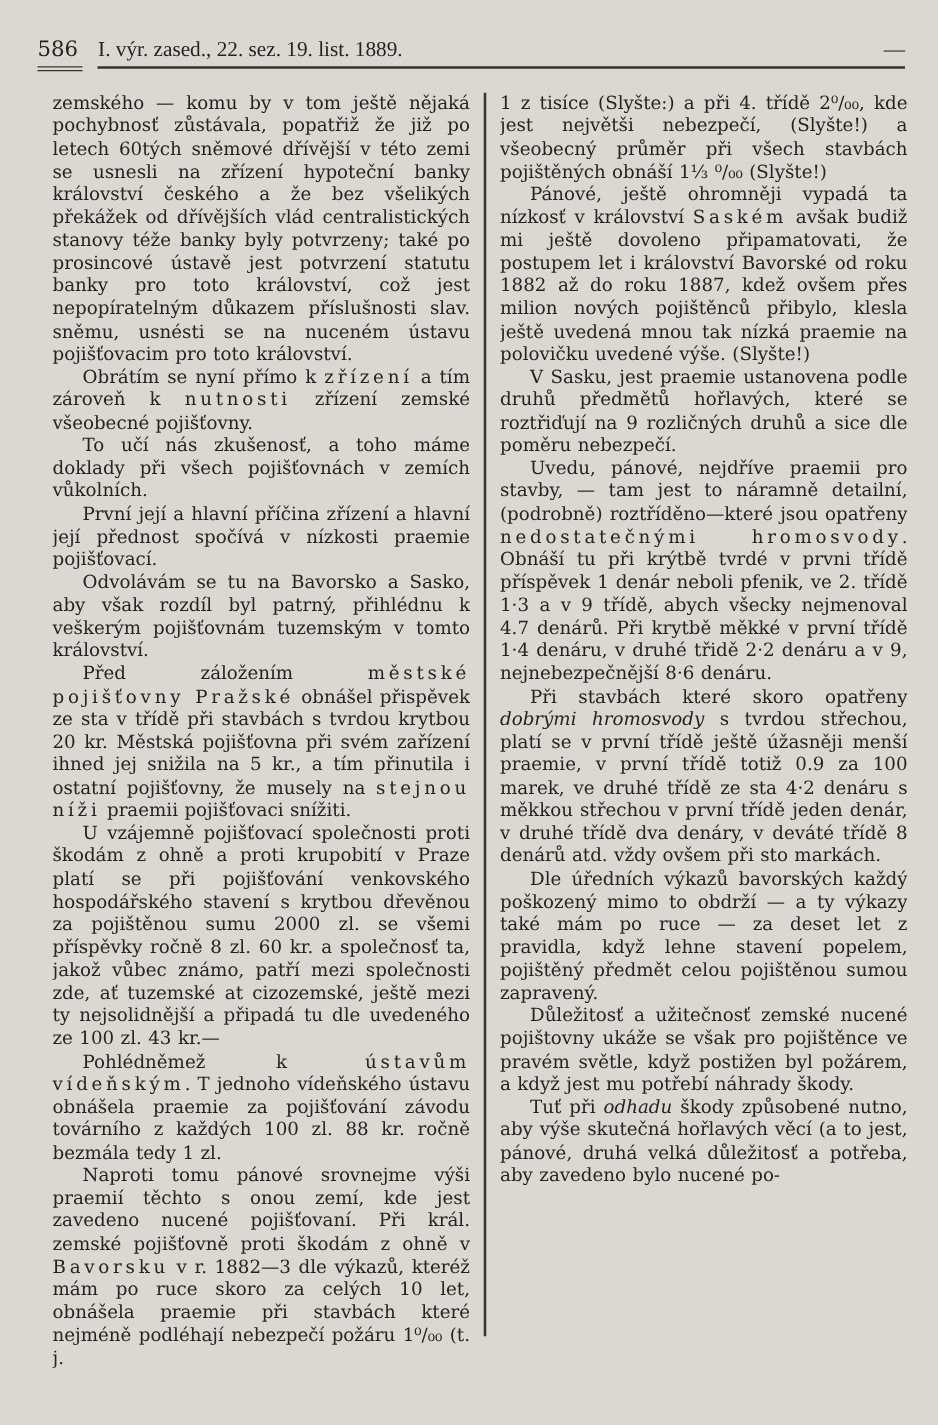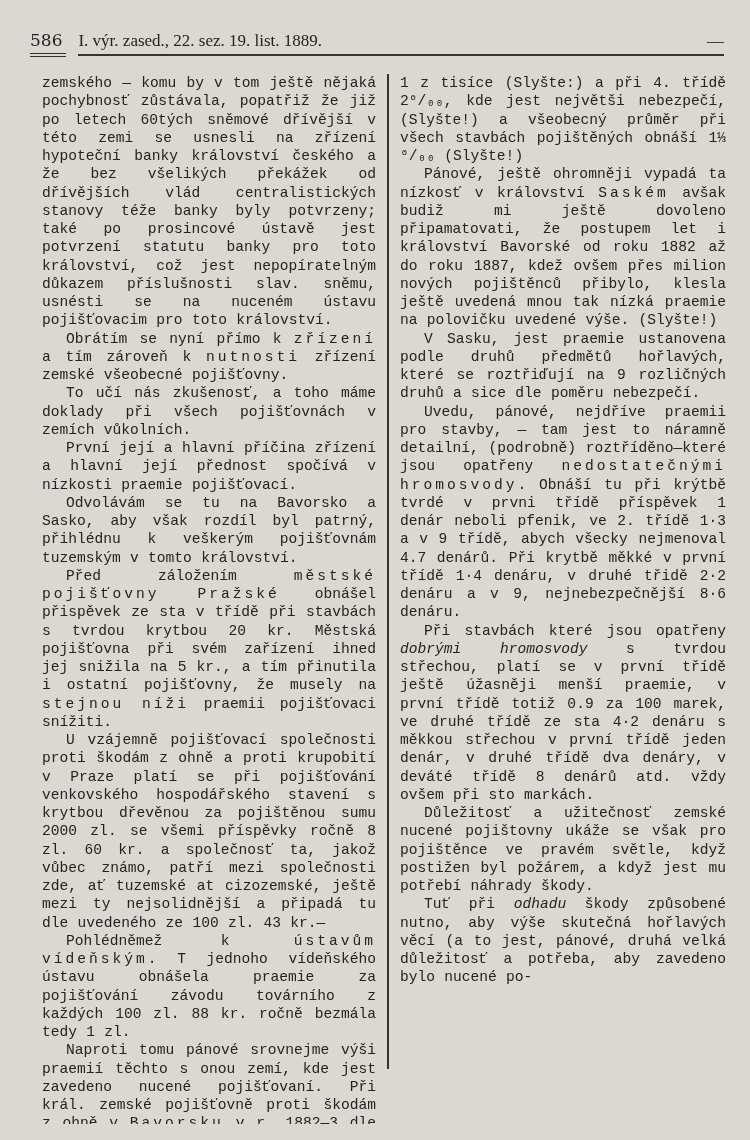--- a/index.html
+++ b/index.html
@@ -51,21 +51,20 @@
     margin:0 11px;
     flex:0 0 auto;
   }
   .para{
     margin:0;
     text-align:justify;
     font-size:14.6px;
     line-height:18.25px;
     text-indent:24px;
     word-spacing:0.5px;
-    font-family:Liberation Mono, monospace;
   }
   .para.no-indent{text-indent:0;}
   .sperr{letter-spacing:3px;}
   .it{font-style:italic;}
 </style>
 </head>
 <body>
 
 <div class="page">
 
@@ -88,19 +87,20 @@
         <p class="para"><span>U vzájemně pojišťovací společnosti proti škodám z ohně a proti krupobití v Praze platí se při pojišťování venkovského hospodářského stavení s krytbou dřevěnou za pojištěnou sumu 2000 zl. se všemi příspěvky ročně 8 zl. 60 kr. a společnosť ta, jakož vůbec známo, patří mezi společnosti zde, ať tuzemské at cizozemské, ještě mezi ty nejsolidnější a připadá tu dle uvedeného ze 100 zl. 43 kr.—</span></p>
         <p class="para"><span>Pohlédněmež </span><span class="sperr">k ústavům vídeňským</span><span>. T jednoho vídeňského ústavu obnášela praemie za pojišťování závodu továrního z každých 100 zl. 88 kr. ročně bezmála tedy 1 zl.</span></p>
         <p class="para"><span>Naproti tomu pánové srovnejme výši praemií těchto s onou zemí, kde jest zavedeno nucené pojišťovaní. Při král. zemské pojišťovně proti škodám z ohně v </span><span class="sperr">Bavorsku</span><span> v r. 1882—3 dle výkazů, kteréž mám po ruce skoro za celých 10 let, obnášela praemie při stavbách které nejméně podléhají nebezpečí požáru 1⁰/₀₀ (t. j.</span></p>
       </div>
     <div class="divider"></div>
     <div class="col col-right" id="right-col">
         <p class="para no-indent"><span>1 z tisíce (Slyšte:) a při 4. třídě 2⁰/₀₀, kde jest největši nebezpečí, (Slyšte!) a všeobecný průměr při všech stavbách pojištěných obnáší 1⅓ ⁰/₀₀ (Slyšte!)</span></p>
         <p class="para"><span>Pánové, ještě ohromněji vypadá ta nízkosť v království </span><span class="sperr">Saském</span><span> avšak budiž mi ještě dovoleno připamatovati, že postupem let i království Bavorské od roku 1882 až do roku 1887, kdež ovšem přes milion nových pojištěnců přibylo, klesla ještě uvedená mnou tak nízká praemie na polovičku uvedené výše. (Slyšte!)</span></p>
         <p class="para"><span>V Sasku, jest praemie ustanovena podle druhů předmětů hořlavých, které se roztřiďují na 9 rozličných druhů a sice dle poměru nebezpečí.</span></p>
         <p class="para"><span>Uvedu, pánové, nejdříve praemii pro stavby, — tam jest to náramně detailní, (podrobně) roztříděno—které jsou opatřeny </span><span class="sperr">nedostatečnými hromosvody</span><span>. Obnáší tu při krýtbě tvrdé v prvni třídě příspěvek 1 denár neboli pfenik, ve 2. třídě 1·3 a v 9 třídě, abych všecky nejmenoval 4.7 denárů. Při krytbě měkké v první třídě 1·4 denáru, v druhé třidě 2·2 denáru a v 9, nejnebezpečnější 8·6 denáru.</span></p>
-        <p class="para"><span>Při stavbách které jsou opatřeny </span><span class="it">dobrými hromosvody</span><span> s tvrdou střechou, platí se v první třídě ještě úžasněji menší praemie, v první třídě totiž 0.9 za 100 marek, ve druhé třídě ze sta 4·2 denáru s měkkou střechou v první třídě jeden denár, v druhé třídě dva denáry, v deváté třídě 8 denárů atd. vždy ovšem při sto markách.</span></p>
+        <p class="para"><span>Při stavbách které skoro opatřeny </span><span class="it">dobrými hromosvody</span><span> s tvrdou střechou, platí se v první třídě ještě úžasněji menší praemie, v první třídě totiž 0.9 za 100 marek, ve druhé třídě ze sta 4·2 denáru s měkkou střechou v první třídě jeden denár, v druhé třídě dva denáry, v deváté třídě 8 denárů atd. vždy ovšem při sto markách.</span></p>
+        <p class="para"><span>Dle úředních výkazů bavorských každý poškozený mimo to obdrží — a ty výkazy také mám po ruce — za deset let z pravidla, když lehne stavení popelem, pojištěný předmět celou pojištěnou sumou zapravený.</span></p>
         <p class="para"><span>Důležitosť a užitečnosť zemské nucené pojištovny ukáže se však pro pojištěnce ve pravém světle, když postižen byl požárem, a když jest mu potřebí náhrady škody.</span></p>
         <p class="para"><span>Tuť při </span><span class="it">odhadu</span><span> škody způsobené nutno, aby výše skutečná hořlavých věcí (a to jest, pánové, druhá velká důležitosť a potřeba, aby zavedeno bylo nucené po-</span></p>
       </div>
   </div>
 
 </div>
 
 </body></html>

